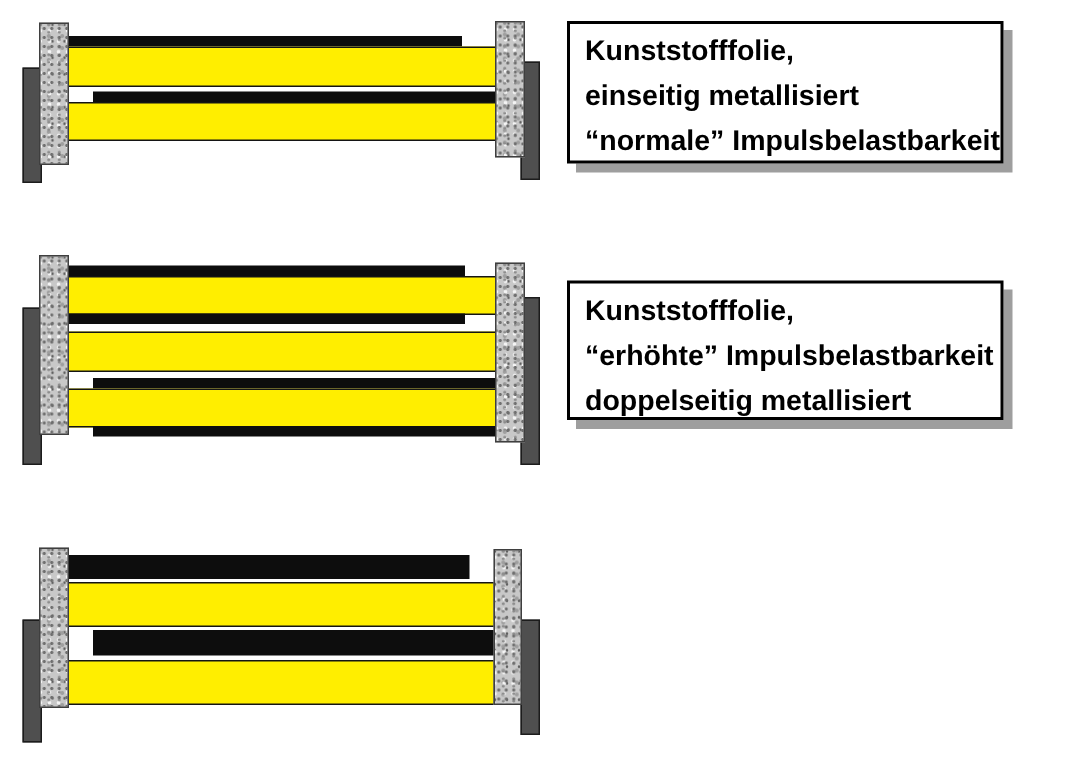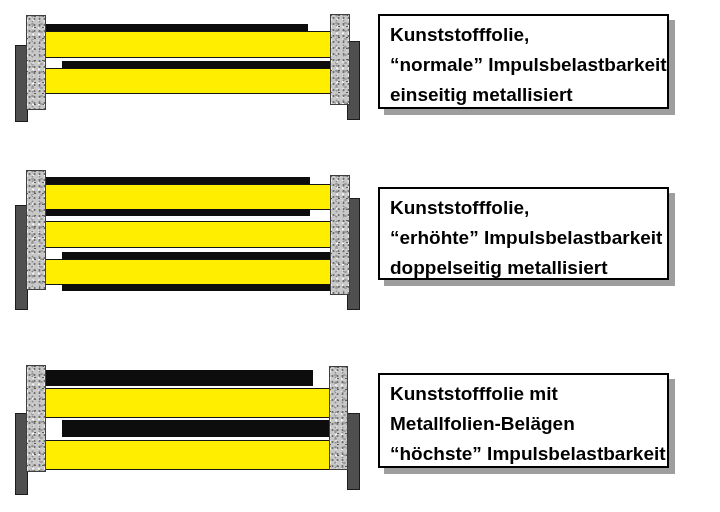--- a/index.html
+++ b/index.html
@@ -85,22 +85,22 @@
     <div class="film" style="left:38px;  top:31px;  width:296px; height:27px;"></div>
     <div class="metal" style="left:62px;  top:61px;  width:273px; height:7px;"></div>
     <div class="film" style="left:38px;  top:68px;  width:296px; height:26px;"></div>
 
     <div class="schoopage" style="left:26px;  top:15px;  width:20px;  height:95px;"></div>
     <div class="schoopage" style="left:330px; top:14px;  width:20px;  height:91px;"></div>
   </div>
 
   <div class="caption-box" style="top:14px; height:95px;">
     <div class="cap-line">Kunststofffolie,</div>
+    <div class="cap-line">einseitig metallisiert</div>
     <div class="cap-line">“normale” Impulsbelastbarkeit</div>
-    <div class="cap-line">einseitig metallisiert</div>
   </div>
 
   <div>
     <div class="terminal" style="left:15px;  top:205px; width:13px;  height:105px;"></div>
     <div class="terminal" style="left:347px; top:198px; width:13px;  height:112px;"></div>
 
     <div class="metal" style="left:38px;  top:177px; width:272px; height:7px;"></div>
     <div class="film" style="left:38px;  top:184px; width:296px; height:26px;"></div>
     <div class="metal" style="left:38px;  top:209px; width:272px; height:7px;"></div>
 
@@ -126,19 +126,14 @@
 
     <div class="metal" style="left:38px;  top:370px; width:275px; height:16px;"></div>
     <div class="film" style="left:38px;  top:388px; width:292px; height:30px;"></div>
     <div class="metal" style="left:62px;  top:420px; width:273px; height:17px;"></div>
     <div class="film" style="left:38px;  top:440px; width:292px; height:30px;"></div>
 
     <div class="schoopage" style="left:26px;  top:365px; width:20px;  height:107px;"></div>
     <div class="schoopage" style="left:329px; top:366px; width:19px;  height:104px;"></div>
   </div>
 
-  <div class="caption-box" style="top:373px; height:95px;">
-    <div class="cap-line">Kunststofffolie mit</div>
-    <div class="cap-line">Metallfolien-Belägen</div>
-    <div class="cap-line">“höchste” Impulsbelastbarkeit</div>
-  </div>
 
 </div>
 
 </body></html>

